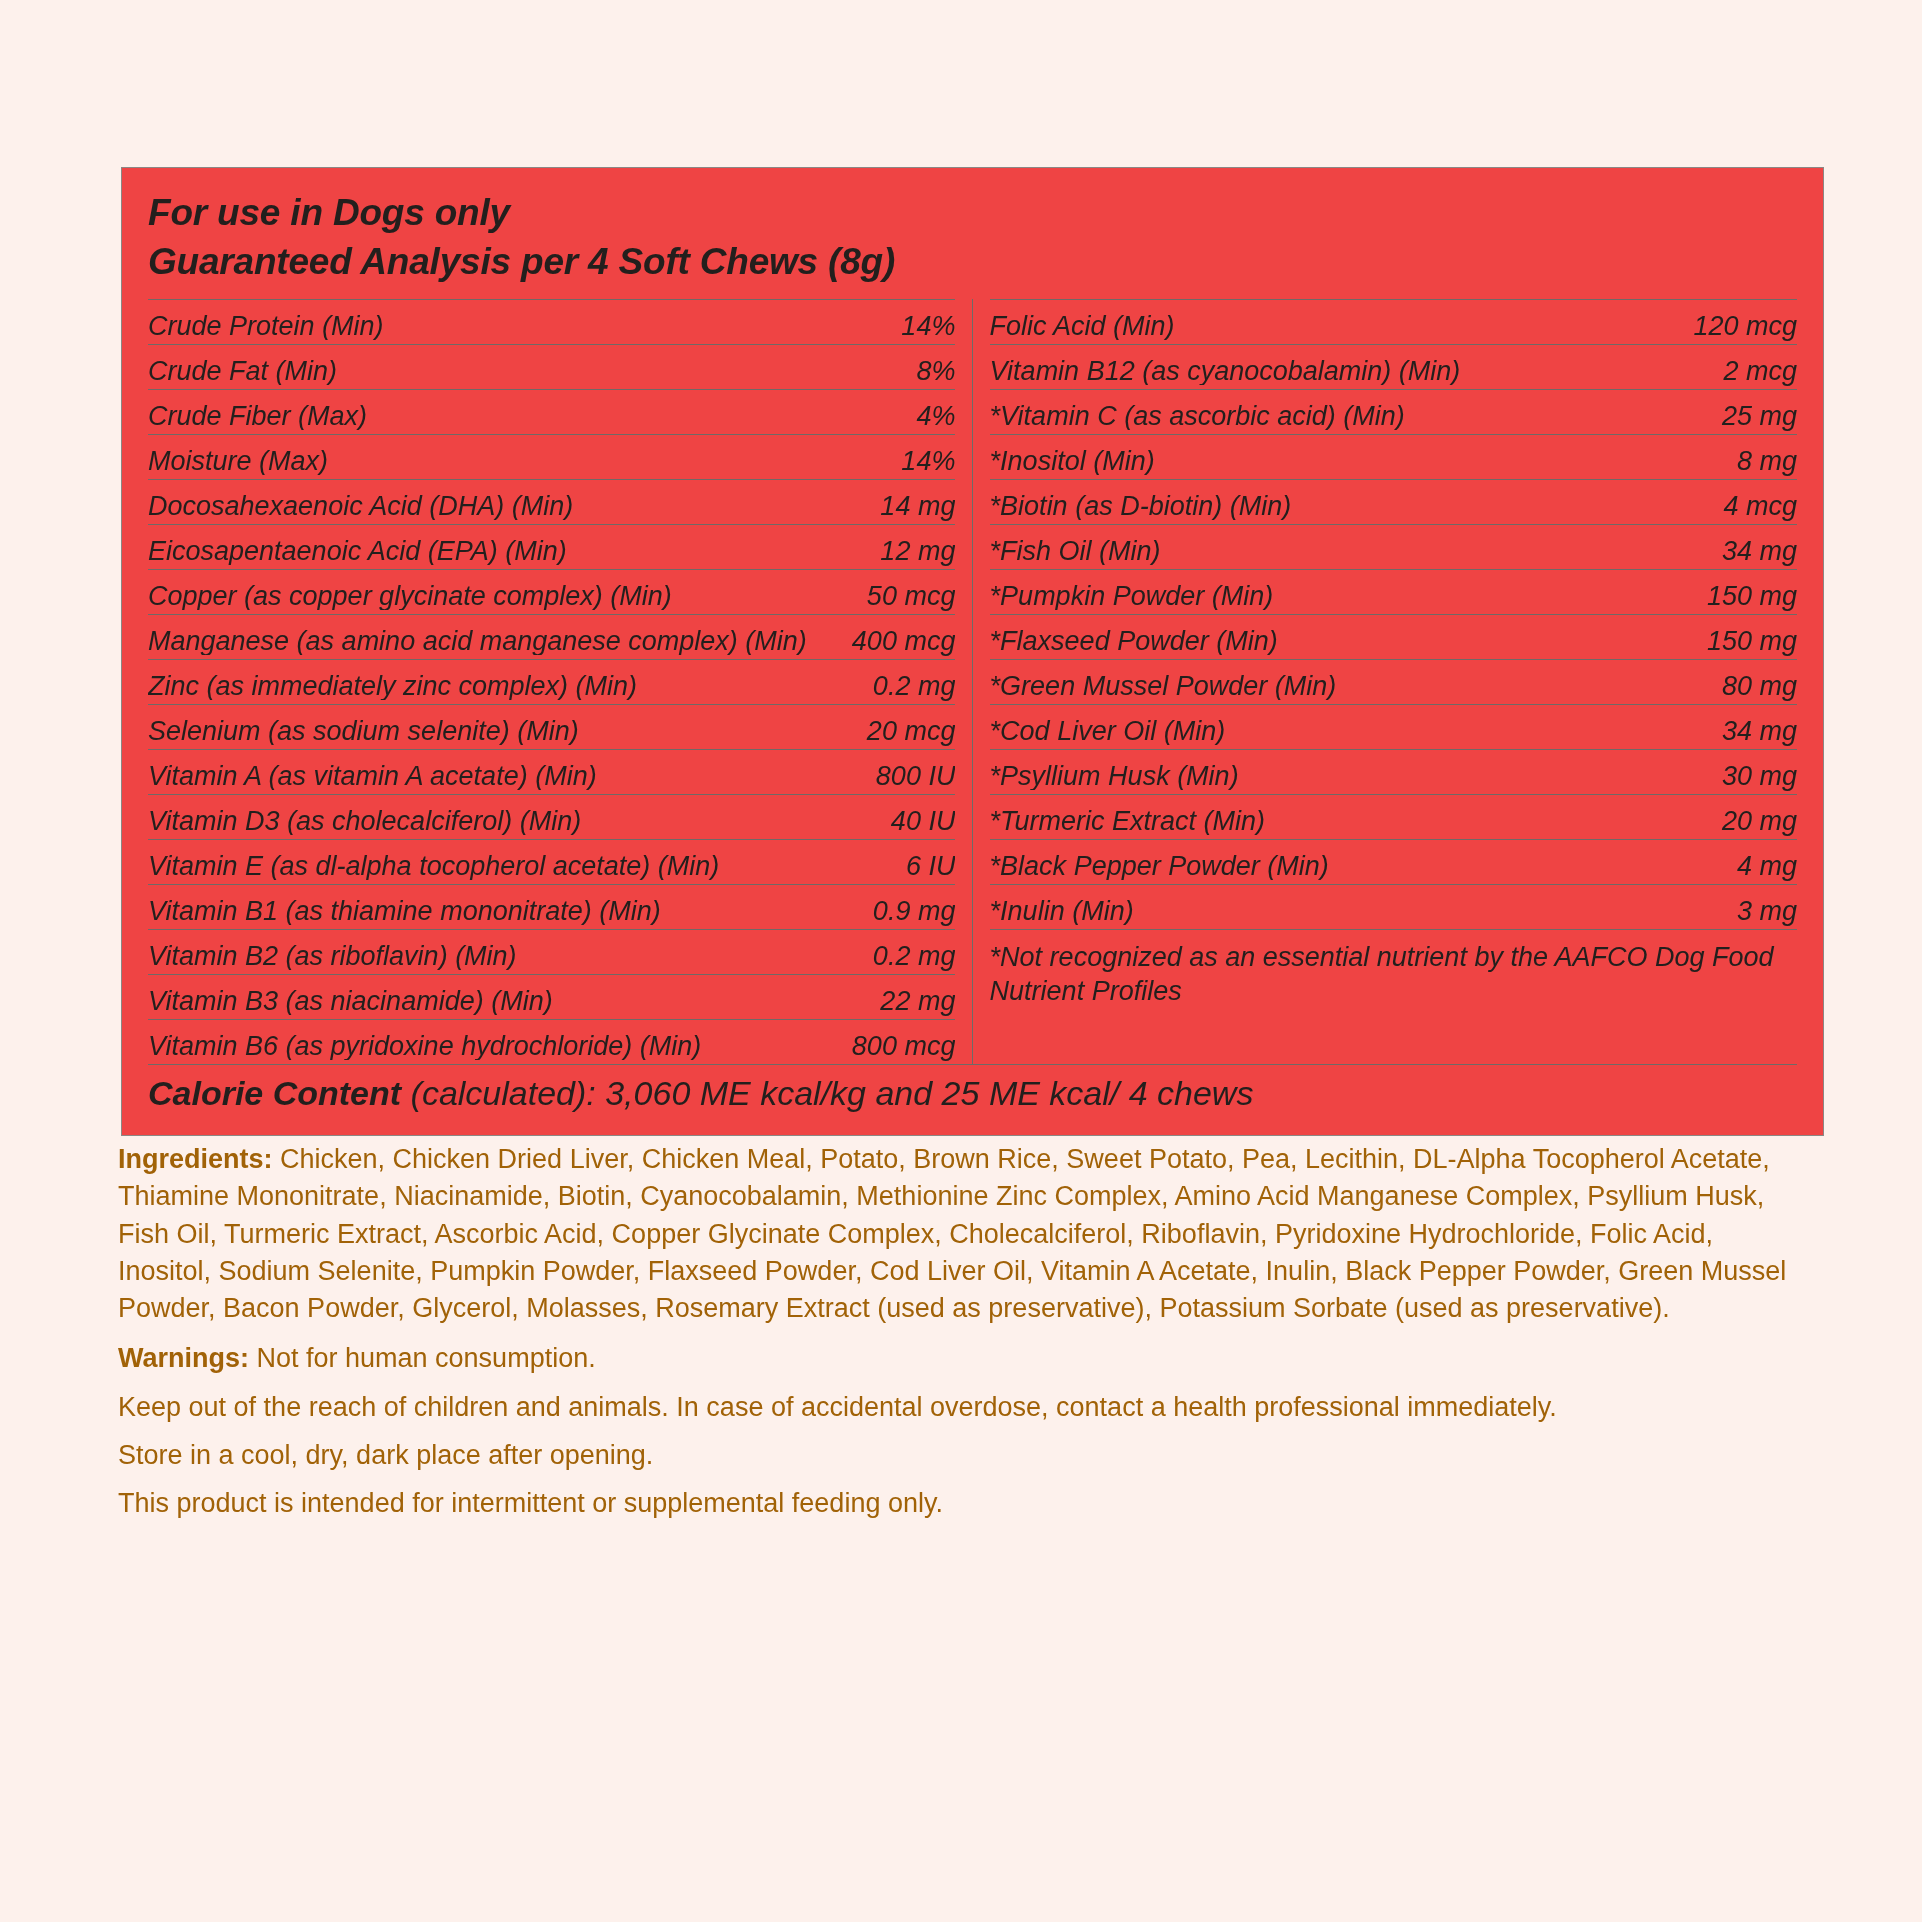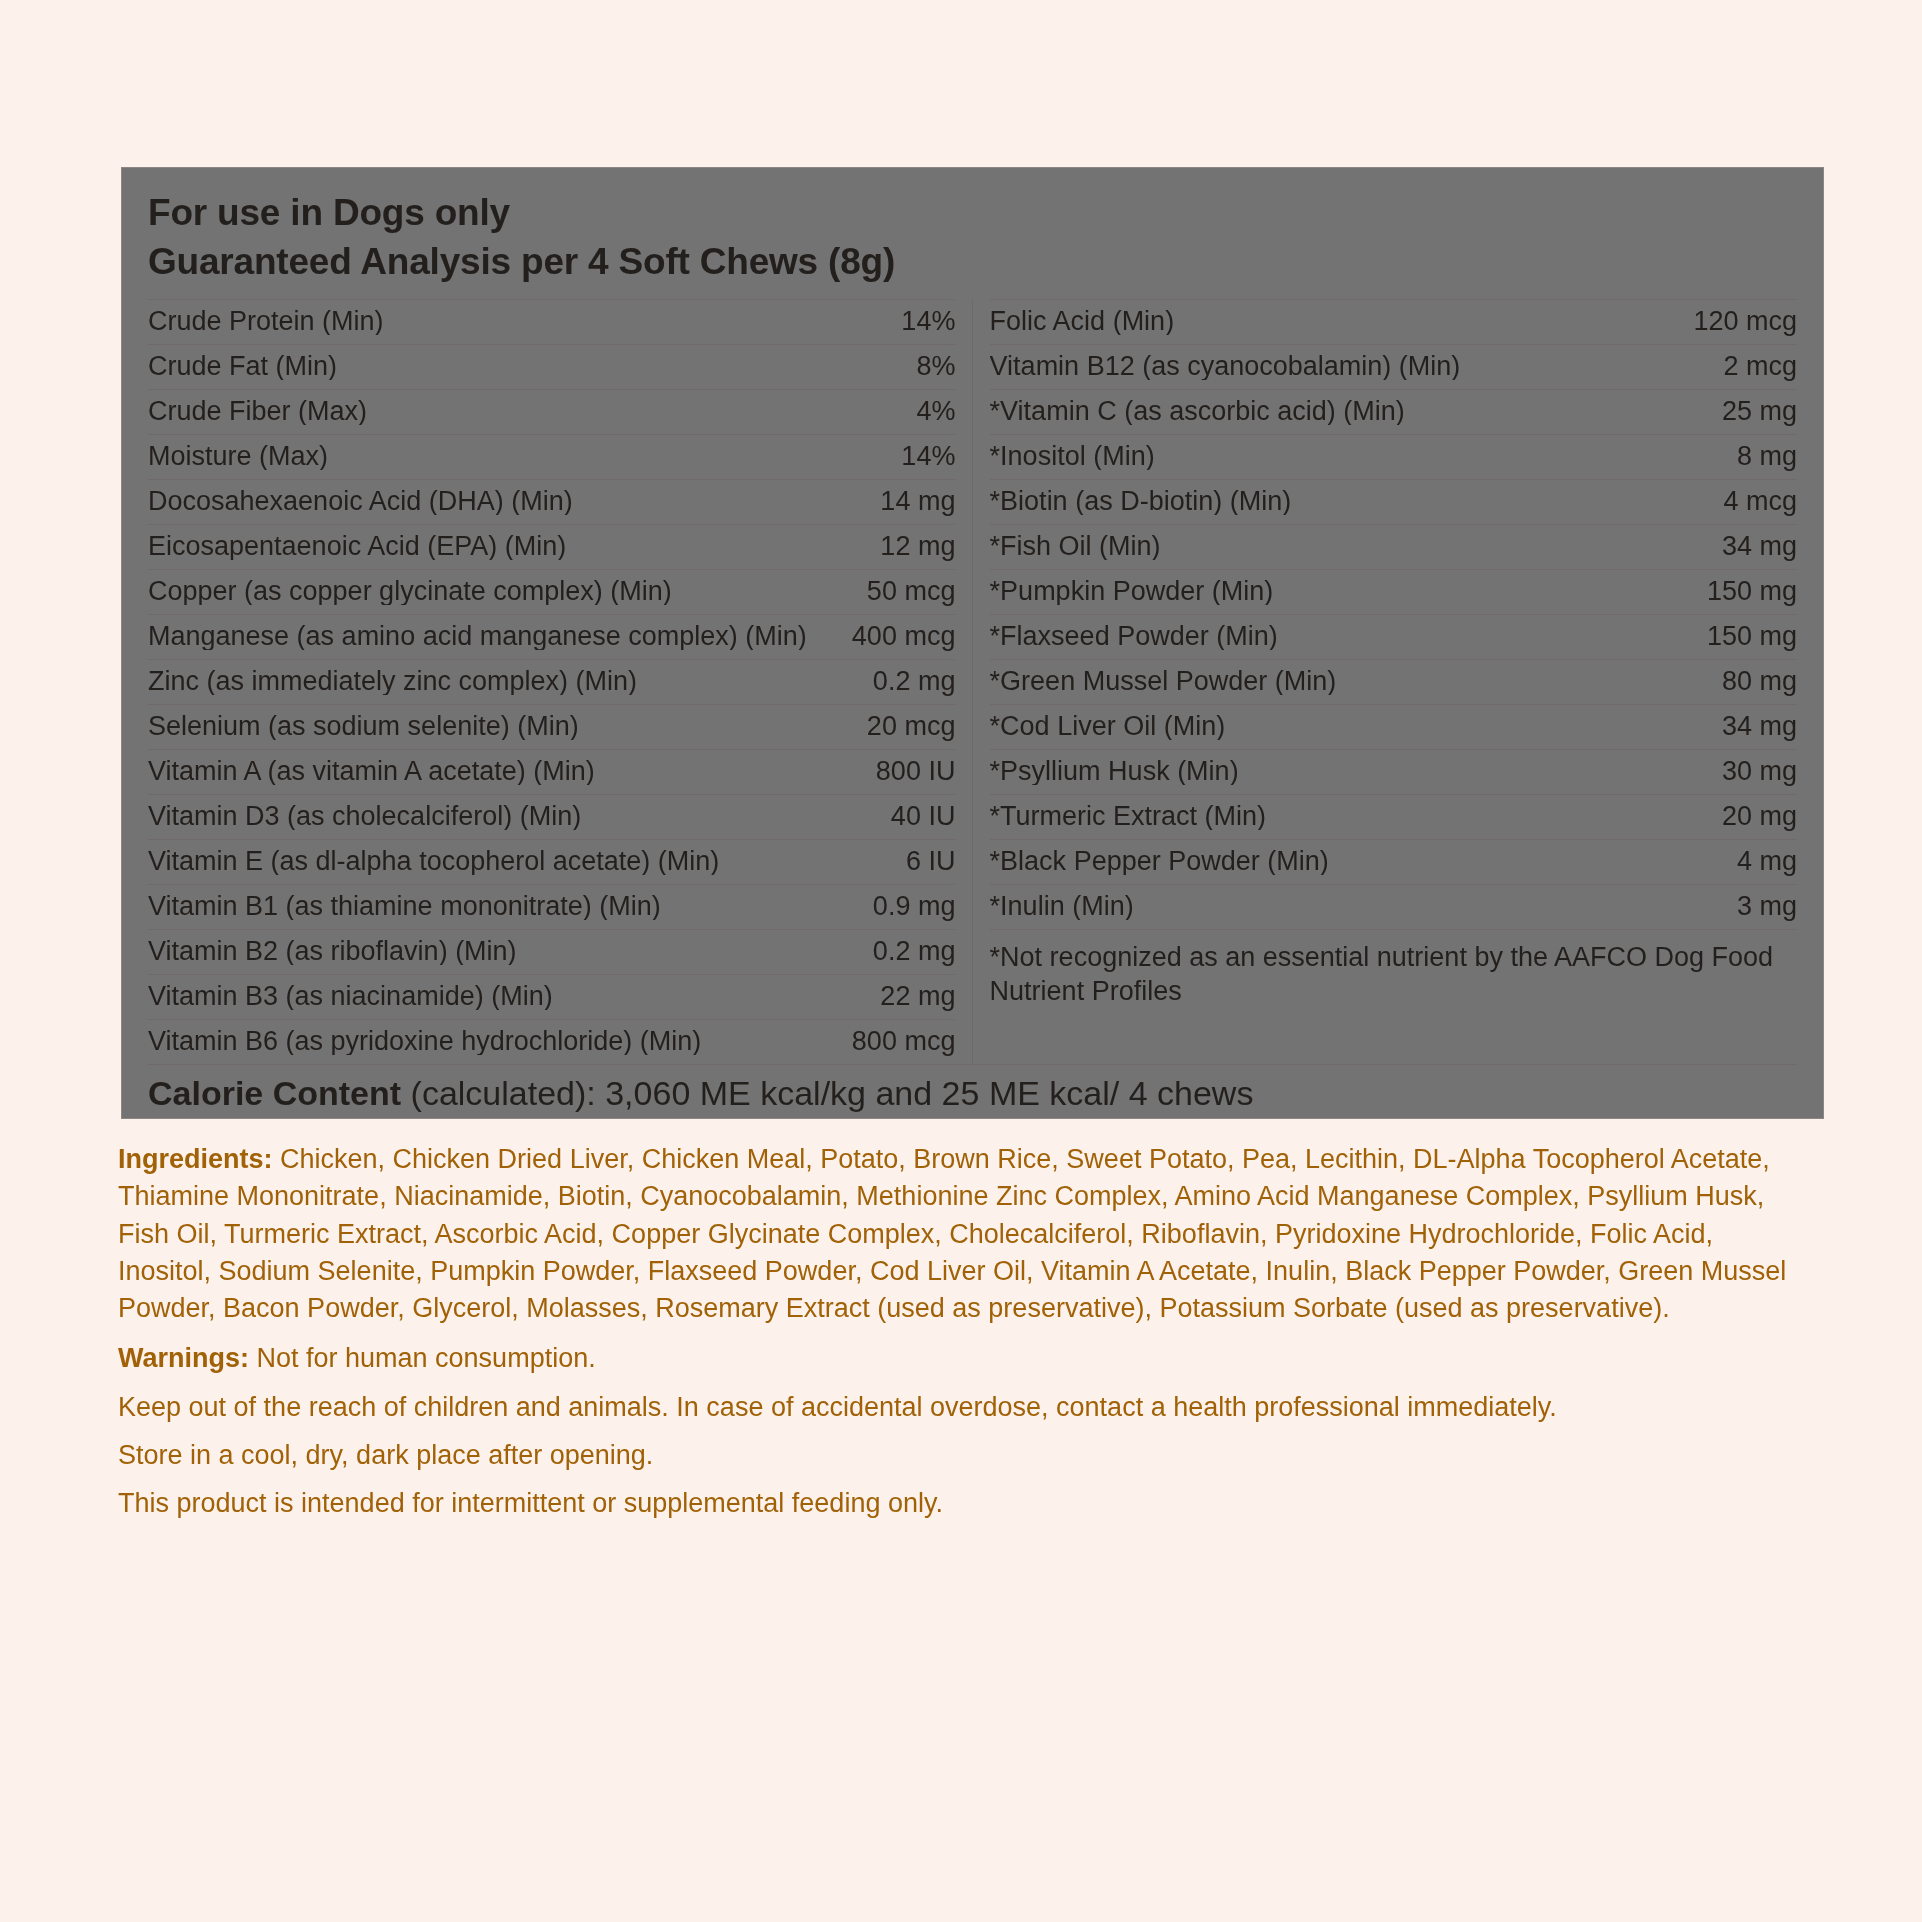--- a/index.html
+++ b/index.html
@@ -23,23 +23,24 @@
     overflow: hidden;
   }
 
   
   .panel {
     position: absolute;
     left: 121px;
     top: 167px;
     width: 1703px;
     box-sizing: border-box;
-    background: #737373;
+    background: #ef4444;
     border: 1.8px solid #8c8784;
-    padding: 20px 26px 5px 26px;
+    padding: 20px 26px 22px 26px;
+    font-style: italic;
   }
 
   .heading {
     font-size: 37px;
     font-weight: bold;
     line-height: 1.33;
     letter-spacing: -0.2px;
     color: #231f1d;
     margin: 0;
     white-space: nowrap;
@@ -53,21 +54,21 @@
   }
   .ga-col {
     display: flex;
     flex-direction: column;
   }
   .ga-col.left  { width: 836px; }
   .ga-col.right { width: 836px; border-left: 1.8px solid #6f6a67; padding-left: 16.6px; margin-left: 16.6px;}
 
   .ga-row {
     display: flex;
-    align-items: flex-start;
+    align-items: center;
     justify-content: space-between;
     border-top: 1.8px solid #6f6a67;
     height: 45px;
     box-sizing: border-box;
     padding-top: 7.4px;
     font-size: 27px;
     line-height: 1.0;
     white-space: nowrap;
     overflow: hidden;
   }

